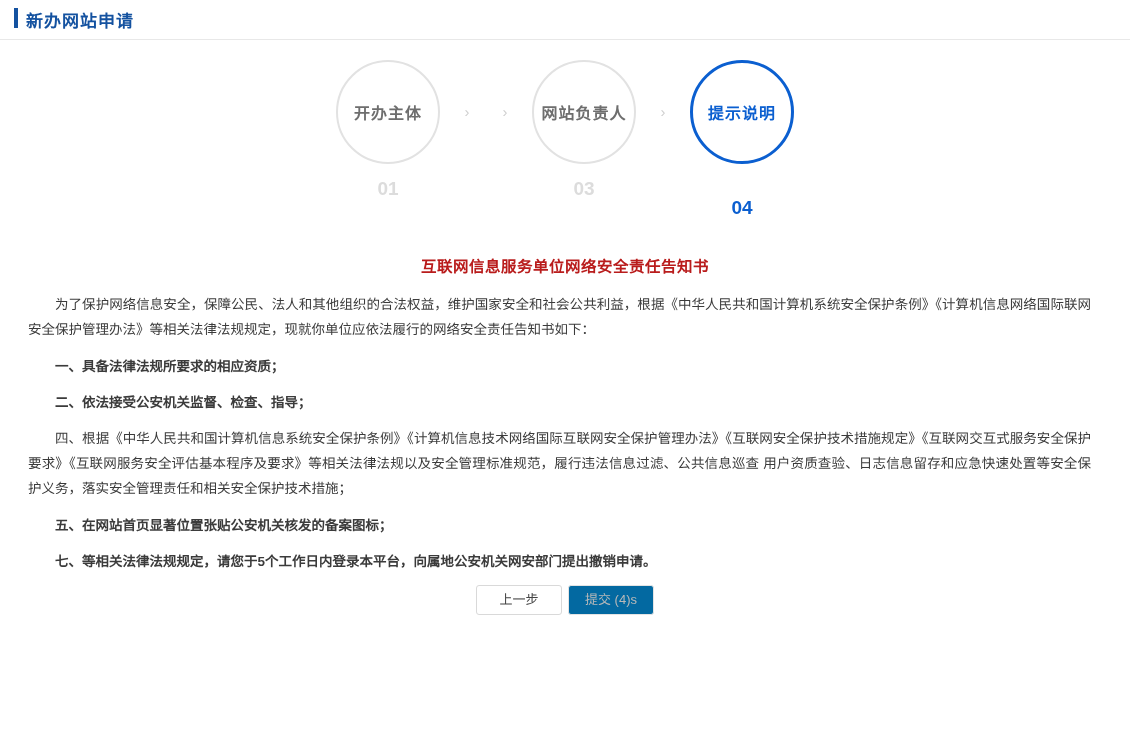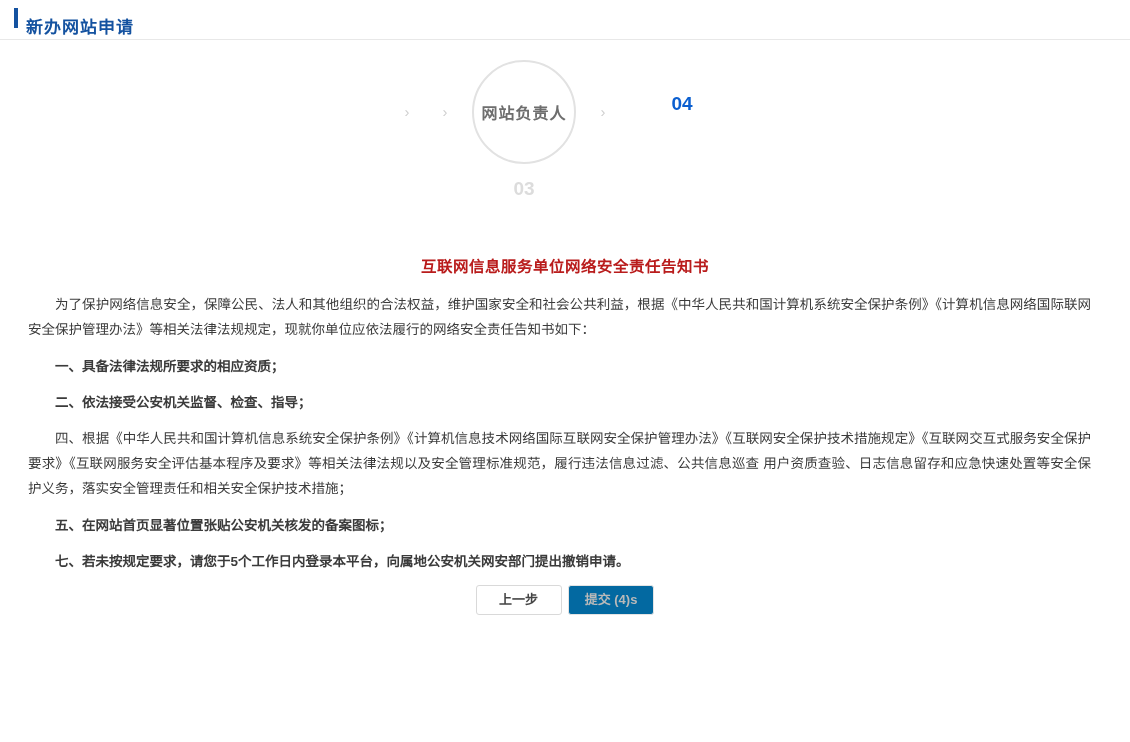--- a/index.html
+++ b/index.html
@@ -26,21 +26,21 @@
     position: absolute;
     left: 14px;
     top: 8px;
     width: 4px;
     height: 20px;
     background: #1452a0;
   }
   .page-header .title {
     position: absolute;
     left: 26px;
-    top: 13px;
+    top: 7px;
     font-size: 17px;
     font-weight: bold;
     color: #1452a0;
     letter-spacing: 1px;
   }
 
   
   .stepper {
     display: flex;
     align-items: flex-start;
@@ -124,21 +124,20 @@
     font-weight: bold;
   }
 
   
   .footer {
     display: flex;
     justify-content: center;
     align-items: center;
     gap: 6px;
     margin-top: 10px;
-    font-weight: bold;
   }
   .btn {
     min-width: 86px;
     height: 30px;
     line-height: 28px;
     padding: 0 16px;
     box-sizing: border-box;
     text-align: center;
     font-size: 13px;
     border-radius: 3px;
@@ -158,48 +157,57 @@
 </head>
 <body>
 
 <div class="page-header">
   <div class="accent-bar"></div>
   <div class="title">新办网站申请</div>
 </div>
 
 <div class="stepper">
 
+  <div class="step">
+    <div class="circle">
+      <span>开办主体</span>
+    </div>
+    <div class="num">01</div>
+  </div>
 
   <div class="step-sep">›</div>
 
 
   <div class="step-sep">›</div>
 
   <div class="step">
     <div class="circle">
       <span>网站负责人</span>
     </div>
     <div class="num">03</div>
   </div>
 
   <div class="step-sep">›</div>
 
   <div class="step active">
+    <div class="circle">
+      <span>提示说明</span>
+    </div>
     <div class="num">04</div>
   </div>
 
 </div>
 
 <div class="content">
   <div class="doc-title">互联网信息服务单位网络安全责任告知书</div>
 
   <p class="para">为了保护网络信息安全，保障公民、法人和其他组织的合法权益，维护国家安全和社会公共利益，根据《中华人民共和国计算机系统安全保护条例》《计算机信息网络国际联网安全保护管理办法》等相关法律法规规定，现就你单位应依法履行的网络安全责任告知书如下：</p>
   <p class="para tight">一、具备法律法规所要求的相应资质；</p>
   <p class="para tight">二、依法接受公安机关监督、检查、指导；</p>
   <p class="para">四、根据《中华人民共和国计算机信息系统安全保护条例》《计算机信息技术网络国际互联网安全保护管理办法》《互联网安全保护技术措施规定》《互联网交互式服务安全保护要求》《互联网服务安全评估基本程序及要求》等相关法律法规以及安全管理标准规范，履行违法信息过滤、公共信息巡查 用户资质查验、日志信息留存和应急快速处置等安全保护义务，落实安全管理责任和相关安全保护技术措施；</p>
   <p class="para tight">五、在网站首页显著位置张贴公安机关核发的备案图标；</p>
-  <p class="para tight">七、若未按规定要求，请您于5个工作日内登录本平台，向属地公安机关网安部门提出撤销申请。</p>
+  <p class="para tight">七、等相关法律法规规定，请您于5个工作日内登录本平台，向属地公安机关网安部门提出撤销申请。</p>
 
   <div class="footer">
     <div class="btn">上一步</div>
     <div class="btn disabled">提交 (4)s</div>
   </div>
 </div>
 
 </body></html>

